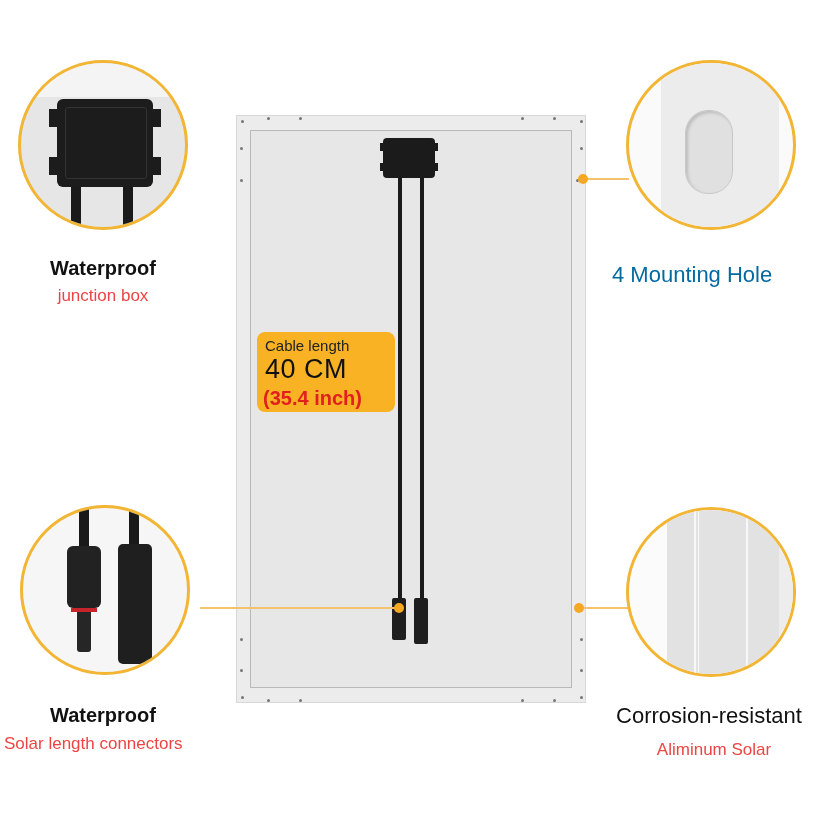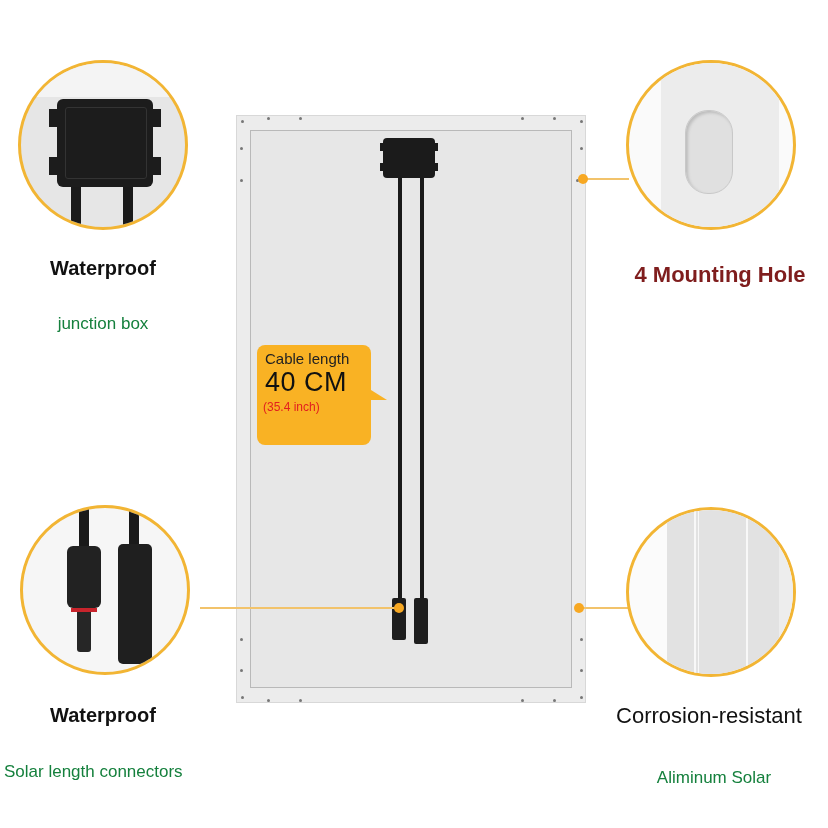--- a/index.html
+++ b/index.html
@@ -15,27 +15,27 @@
   .jbox-tab { width: 4px; height: 8px; background: #1b1b1b; }
   .cable { width: 4px; background: #1a1a1a; }
   .mc4 { width: 14px; height: 38px; background: #1e1e1e; border-radius: 2px; }
 
   
   .circle { width: 170px; height: 170px; border-radius: 50%; border: 3px solid #f2b534; box-sizing: border-box; overflow: hidden; background: #efefef; }
   .line { height: 2px; background: #f2c36b; }
   .dot { width: 10px; height: 10px; border-radius: 50%; background: #f7a823; }
 
   .title-bold { font-weight: bold; color: #111; font-size: 20px; }
-  .sub { color: #15803d; font-size: 18px; margin-top: 28px; }
+  .sub { color: #ef4444; font-size: 18px; }
 
-  .bubble { left: 257px; top: 345px; width: 114px; height: 100px; background: #f9b224; border-radius: 8px; }
+  .bubble { left: 257px; top: 332px; width: 114px; height: 80px; background: #f9b224; border-radius: 8px; padding-left: 24px; }
   .bubble-tail { left: 371px; top: 390px; width: 0; height: 0; border-top: 10px solid transparent; border-bottom: 0 solid transparent; border-left: 16px solid #f9b224; }
   .b-l1 { font-size: 15px; color: #222; }
   .b-l2 { font-size: 27px; color: #111; font-weight: 500; letter-spacing: 0.5px; }
-  .b-l3 { font-size: 12px; color: #e21f1f; font-weight: normal; }
+  .b-l3 { font-size: 20px; color: #e21f1f; font-weight: bold; }
 </style>
 </head>
 <body>
 
 <div class="abs panel-frame"></div>
 <div class="abs panel-inner"></div>
 
 <div class="abs rivet" style="left:241px;top:120px"></div>
 <div class="abs rivet" style="left:267px;top:117px"></div>
 <div class="abs rivet" style="left:299px;top:117px"></div>
@@ -90,21 +90,21 @@
 </div>
 <div class="abs title-bold" style="left:0;top:257px;width:206px;text-align:center">Waterproof</div>
 <div class="abs sub" style="left:0;top:286px;width:206px;text-align:center;font-size:17px">junction box</div>
 
 <div class="abs line" style="left:579px;top:178px;width:50px"></div>
 <div class="abs dot" style="left:578px;top:174px"></div>
 <div class="abs circle" style="left:626px;top:60px;background:#fafafa">
   <div class="abs" style="left:32px;top:0;width:118px;height:170px;background:#ececec"></div>
   <div class="abs" style="left:56px;top:47px;width:46px;height:82px;border-radius:23px;background:#e0e0e0;border:1px solid #c8c8c8;box-shadow: inset 2px 2px 3px #bdbdbd"></div>
 </div>
-<div class="abs" style="left:612px;top:262px;width:216px;text-align:center;font-size:22px;font-weight:700;color:#7f1d1d">4 Mounting Hole</div>
+<div class="abs" style="left:612px;top:262px;width:216px;font-size:22px;font-weight:400;color:#0369a1">4 Mounting Hole</div>
 
 <div class="abs line" style="left:200px;top:607px;width:200px"></div>
 <div class="abs dot" style="left:394px;top:603px"></div>
 <div class="abs circle" style="left:20px;top:505px;background:#f6f6f6">
   <div class="abs" style="left:56px;top:0;width:10px;height:40px;background:#1a1a1a"></div>
   <div class="abs" style="left:106px;top:0;width:10px;height:40px;background:#1a1a1a"></div>
   <div class="abs" style="left:44px;top:38px;width:34px;height:62px;background:#222;border-radius:6px"></div>
   <div class="abs" style="left:48px;top:100px;width:26px;height:4px;background:#c8242c"></div>
   <div class="abs" style="left:54px;top:104px;width:14px;height:40px;background:#262626;border-radius:0 0 3px 3px"></div>
   <div class="abs" style="left:95px;top:36px;width:34px;height:120px;background:#1f1f1f;border-radius:5px"></div>

